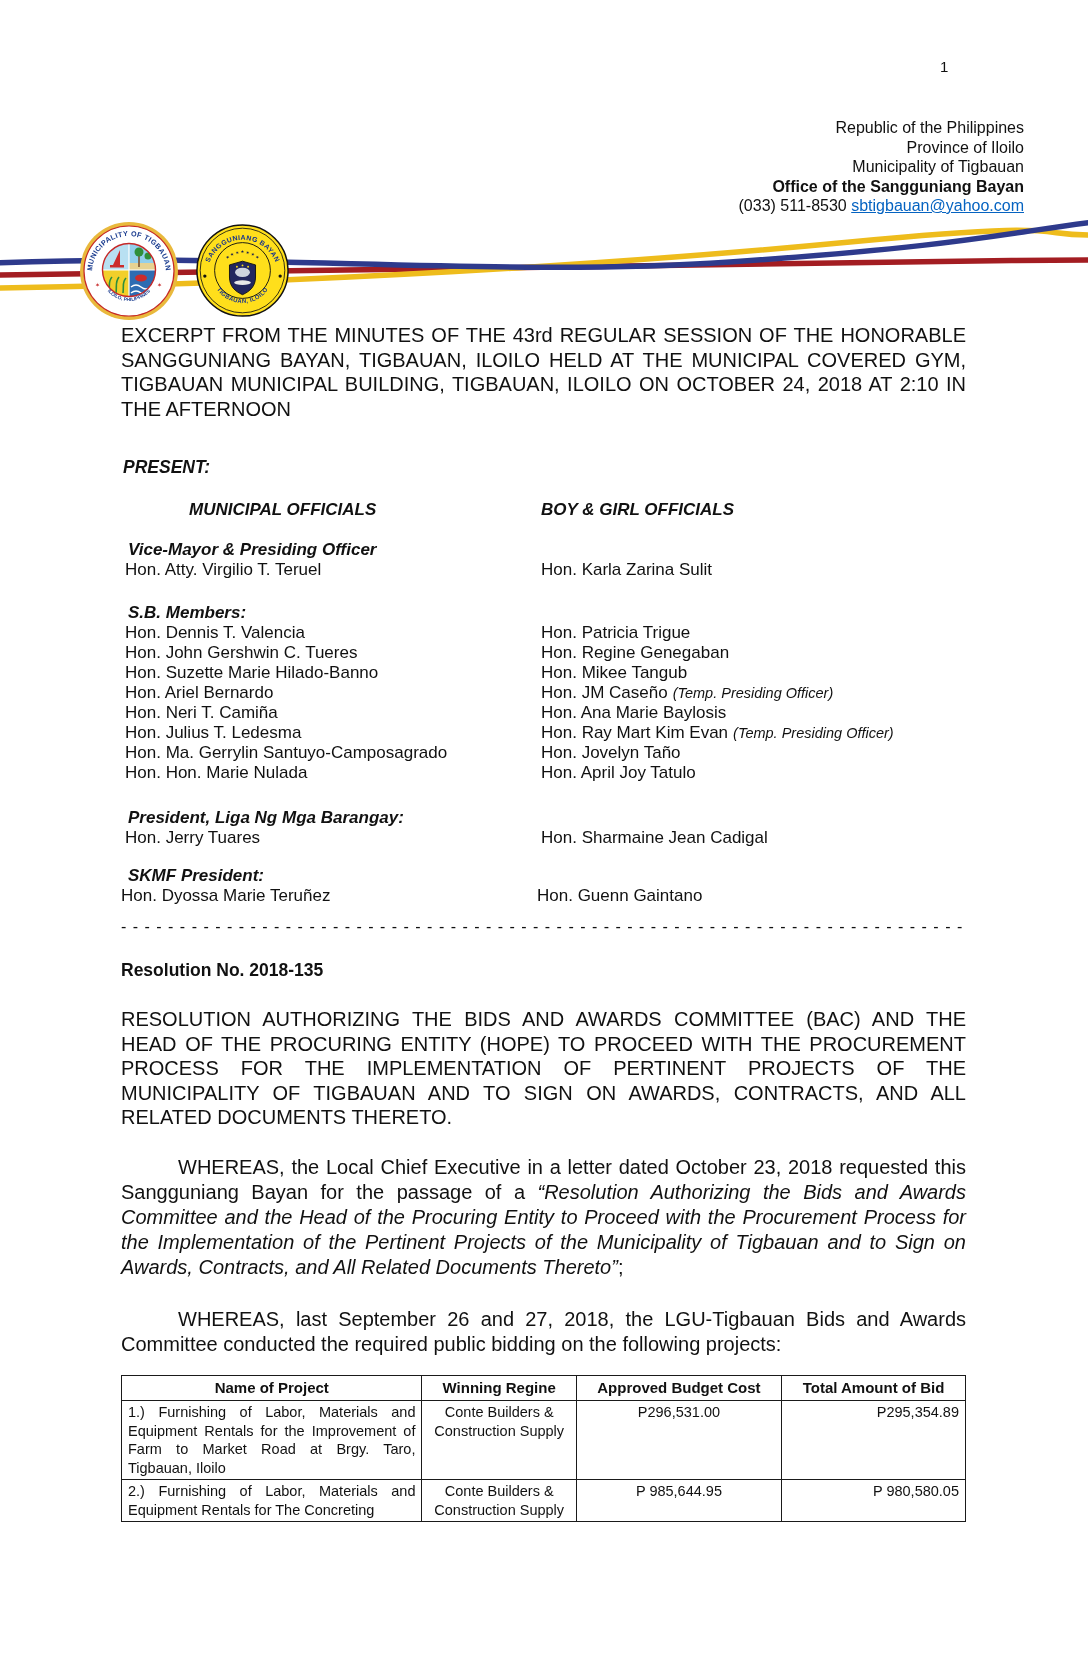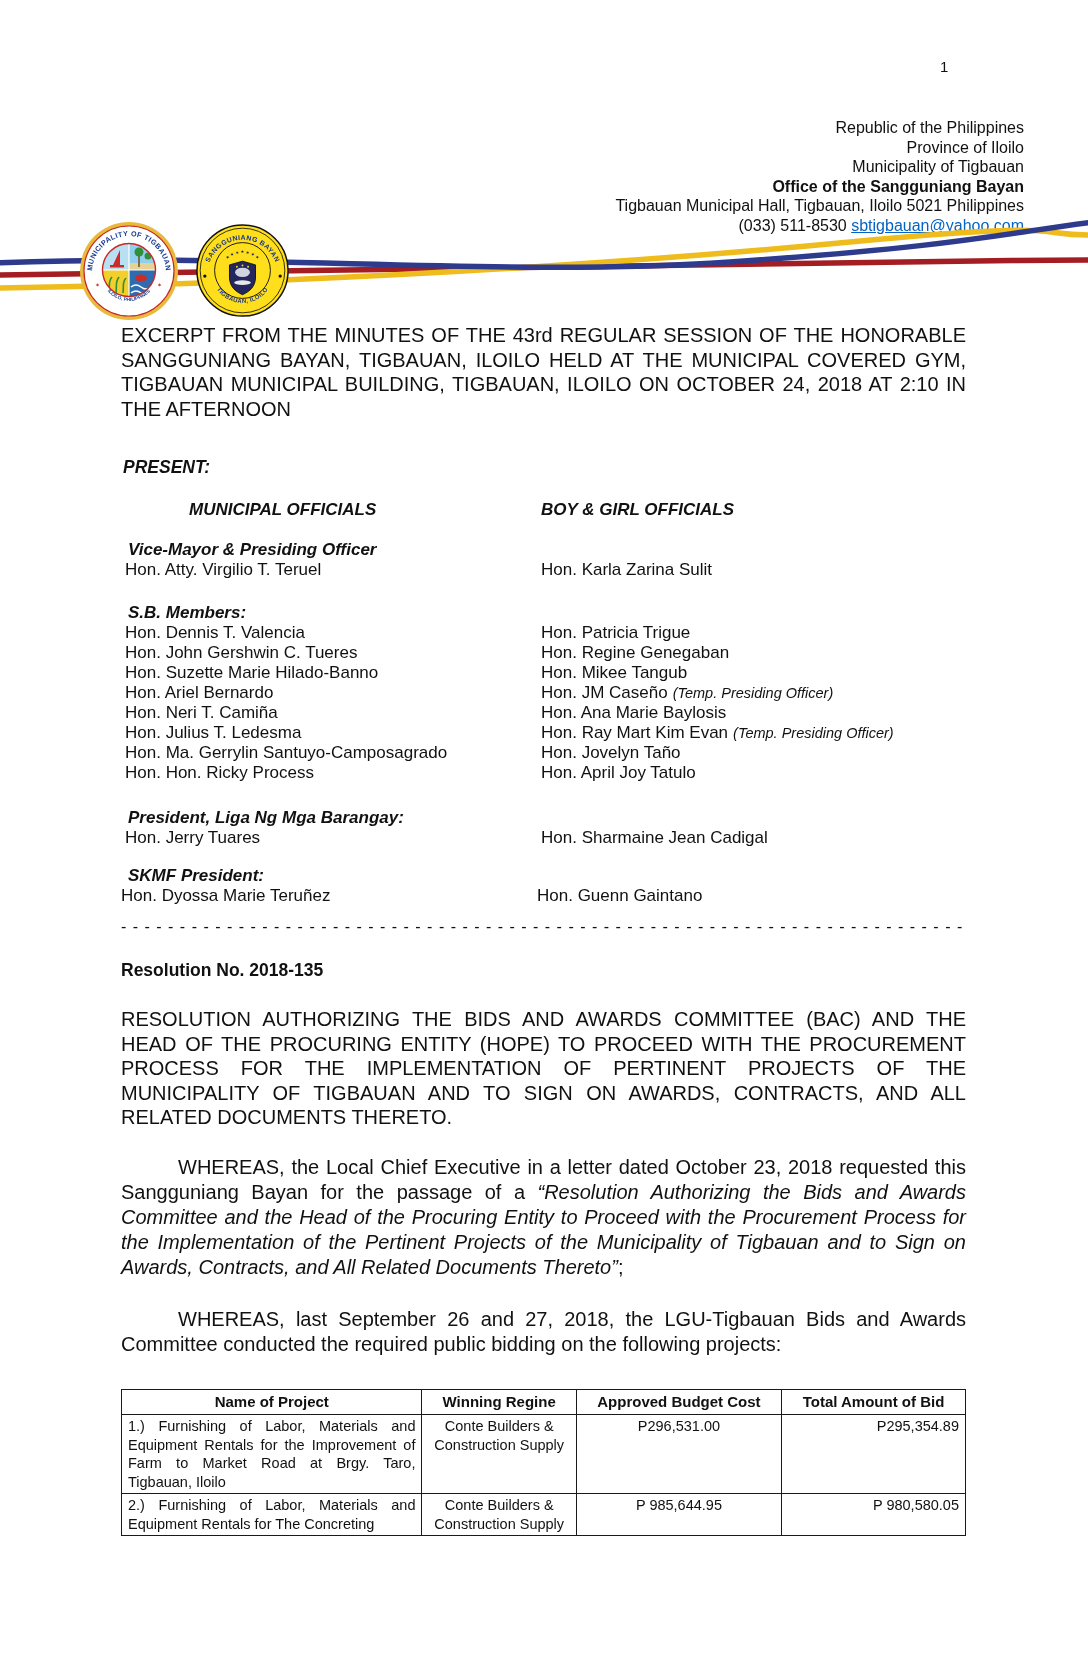--- a/index.html
+++ b/index.html
@@ -30,21 +30,21 @@
   .sp20{height:20px;} .sp23{height:23px;} .sp25{height:25px;} .sp18{height:18px;}
   .dashes{margin-top:12px;font-size:16px;white-space:nowrap;overflow:hidden;width:100%;
           letter-spacing:1px;}
   .res-heading{margin-top:24px;font-weight:bold;font-size:17.5px;}
   .res-body{margin:26px 0 0 0;font-size:20px;line-height:24.5px;text-align:justify;}
   .whereas{margin:25px 0 0 0;font-size:20px;line-height:25px;text-align:justify;
            text-indent:57px;}
   .whereas.second{margin-top:27px;}
   .italic-seg{font-style:italic;}
   
-  table.projects{margin-top:32px;width:100%;border-collapse:collapse;font-size:14.5px;
+  table.projects{margin-top:18px;width:100%;border-collapse:collapse;font-size:14.5px;
                  line-height:18.5px;table-layout:fixed;}
   table.projects th,table.projects td{border:1.6px solid #1a1a1a;vertical-align:top;
                  padding:2px 6px;}
   table.projects th{font-weight:bold;text-align:center;font-size:15px;padding:3px 2px;}
   col.c-name{width:35.6%;} col.c-bidder{width:18.3%;} col.c-budget{width:24.3%;} col.c-bid{width:21.8%;}
   td.cell-name{text-align:justify;padding-left:8px;padding-right:8px;}
   td.cell-bidder{text-align:center;}
   td.cell-budget{text-align:center;}
   td.cell-bid{text-align:right;padding-right:10px;}
 </style>
@@ -53,21 +53,20 @@
 
 <div class="page">
 
   <div class="page-number">1</div>
 
   <div class="letterhead">
     <div>Republic of the Philippines</div>
     <div>Province of Iloilo</div>
     <div>Municipality of Tigbauan</div>
     <div class="office">Office of the Sangguniang Bayan</div>
-    <div>Tigbauan Municipal Hall, Tigbauan, Iloilo 5021 Philippines</div>
     <div><span>(033) 511-8530 </span><a class="email-link">sbtigbauan@yahoo.com</a></div>
   </div>
 
   <svg class="ribbons" viewBox="0 0 1088 140" preserveAspectRatio="none">
     <path d="M-5,83 C300,80 700,70 1093,68" fill="none" stroke="#a31d22" stroke-width="5.5" stroke-linecap="round"></path>
     <path d="M-5,96 C300,92 620,72 850,50 S1030,44 1093,43" fill="none" stroke="#eebc1c" stroke-width="5.5" stroke-linecap="round"></path>
     <path d="M-5,71 C250,60 500,86 730,70 S1000,42 1093,30" fill="none" stroke="#2e3a8c" stroke-width="5.5" stroke-linecap="round"></path>
   </svg>
 
   <svg class="seal seal-municipal" viewBox="0 0 100 100">
@@ -173,21 +172,21 @@
       </div>
       <div class="prow">
         <div class="pl">Hon. Julius T. Ledesma</div>
         <div class="pr"><span>Hon. Ray Mart Kim Evan</span><span class="note">(Temp. Presiding Officer)</span></div>
       </div>
       <div class="prow">
         <div class="pl">Hon. Ma. Gerrylin Santuyo-Camposagrado</div>
         <div class="pr">Hon.  Jovelyn Taño</div>
       </div>
       <div class="prow">
-        <div class="pl">Hon. Hon. Ricky Process</div>
+        <div class="pl">Hon. Hon. Marie Nulada</div>
         <div class="pr">Hon.  April Joy Tatulo</div>
       </div>
       <div class="sp25"></div>
       <div class="prow">
           <div class="pl role">President, Liga Ng Mga Barangay:</div>
           <div class="pr"></div>
         </div>
       <div class="prow">
         <div class="pl">Hon. Jerry Tuares</div>
         <div class="pr">Hon. Sharmaine Jean Cadigal</div>

